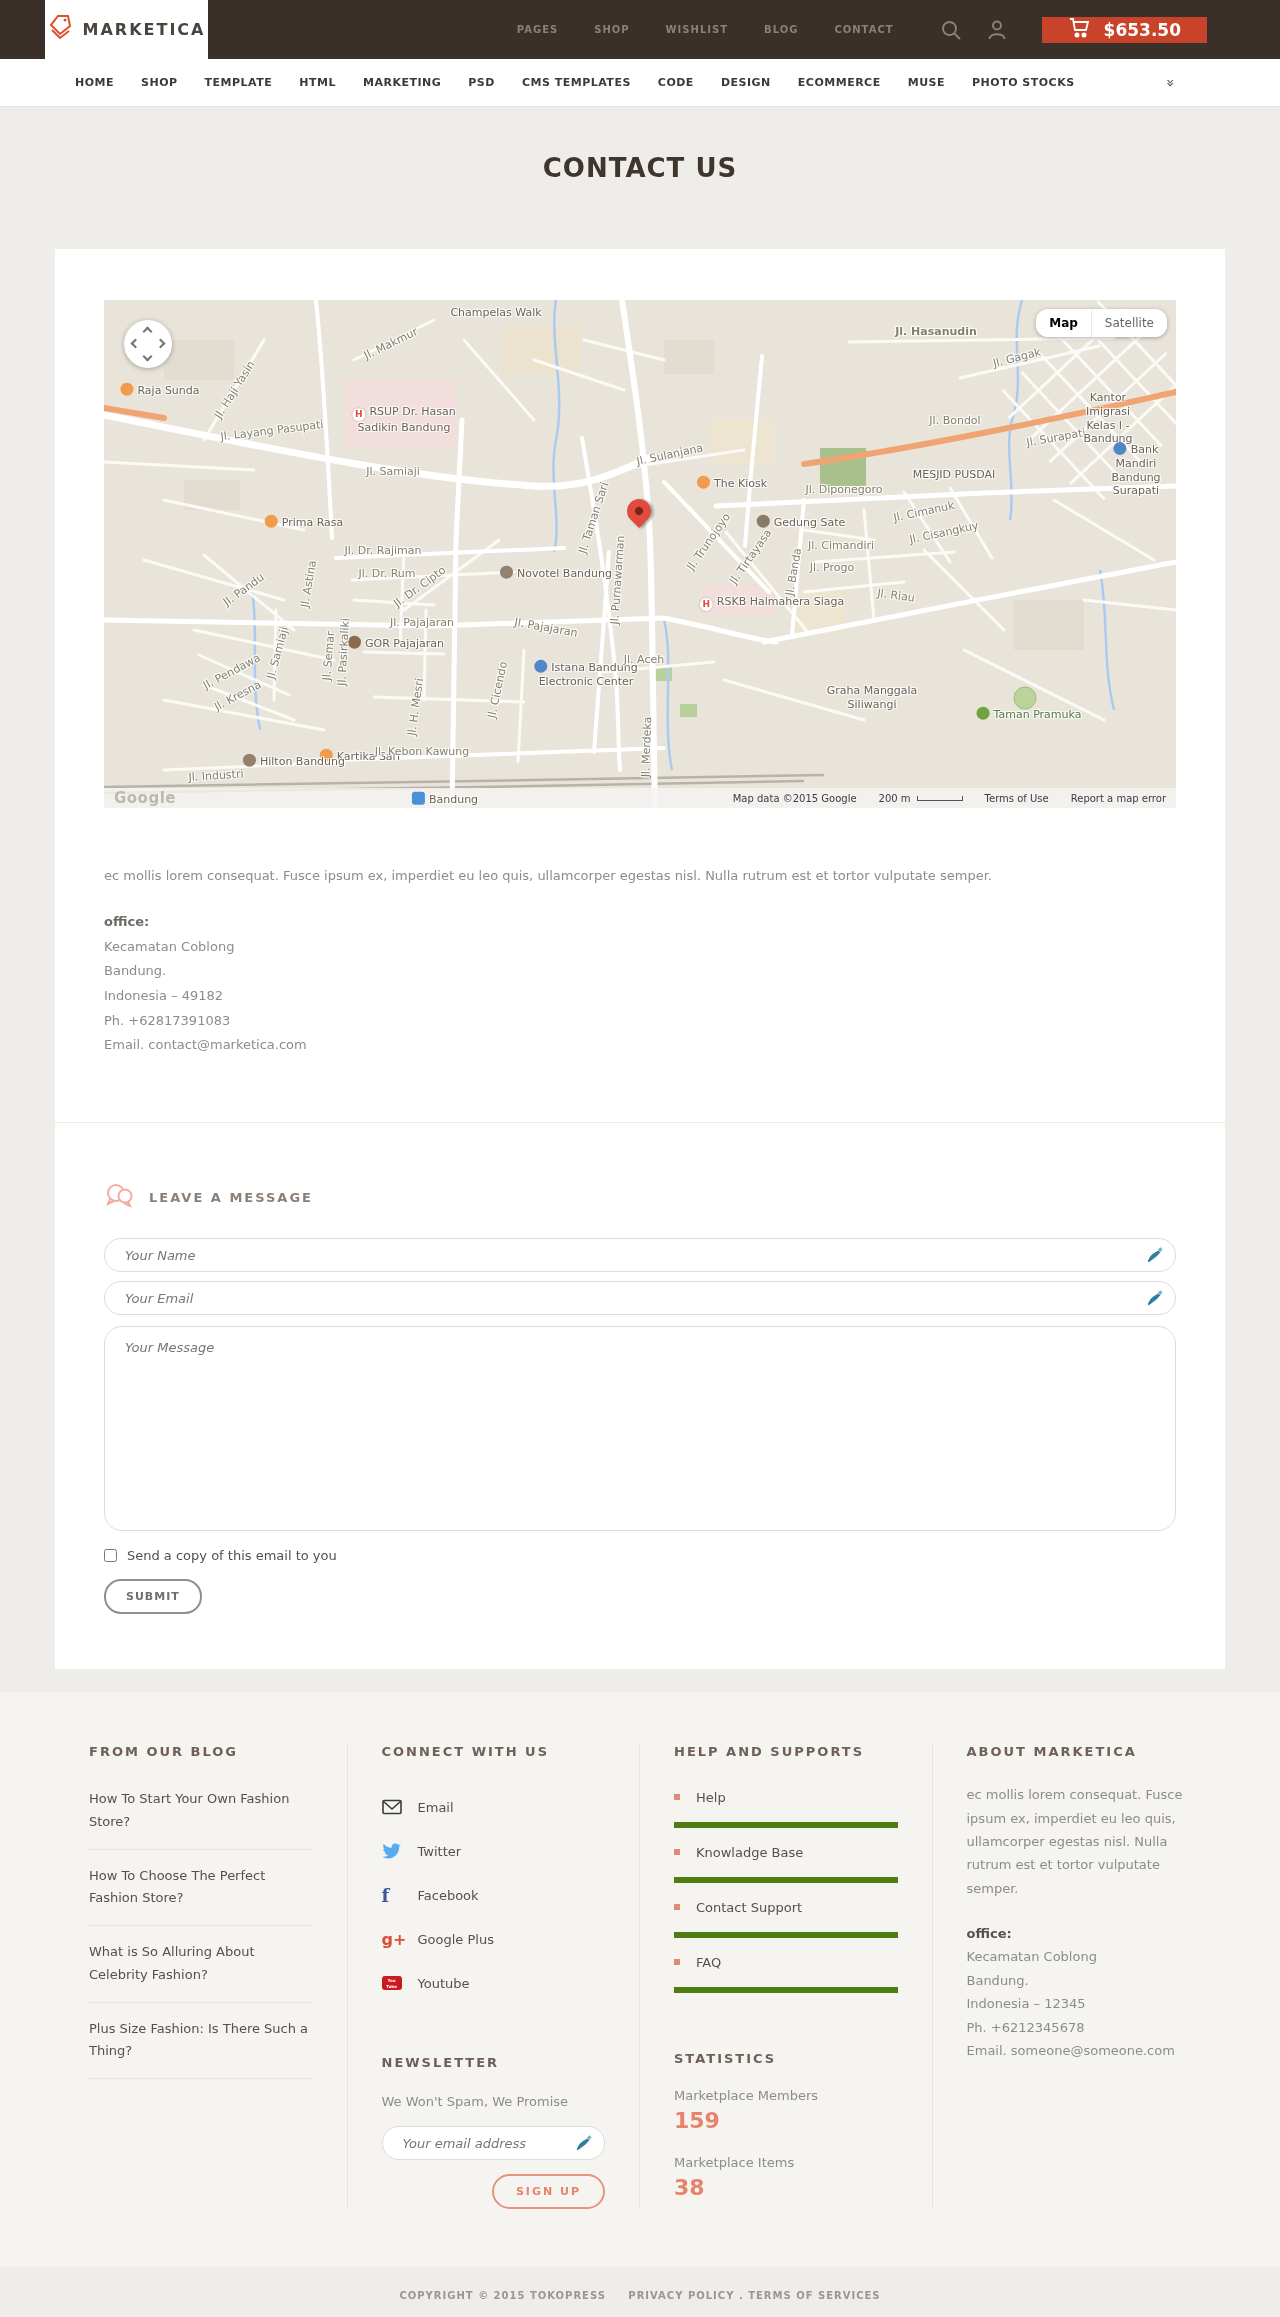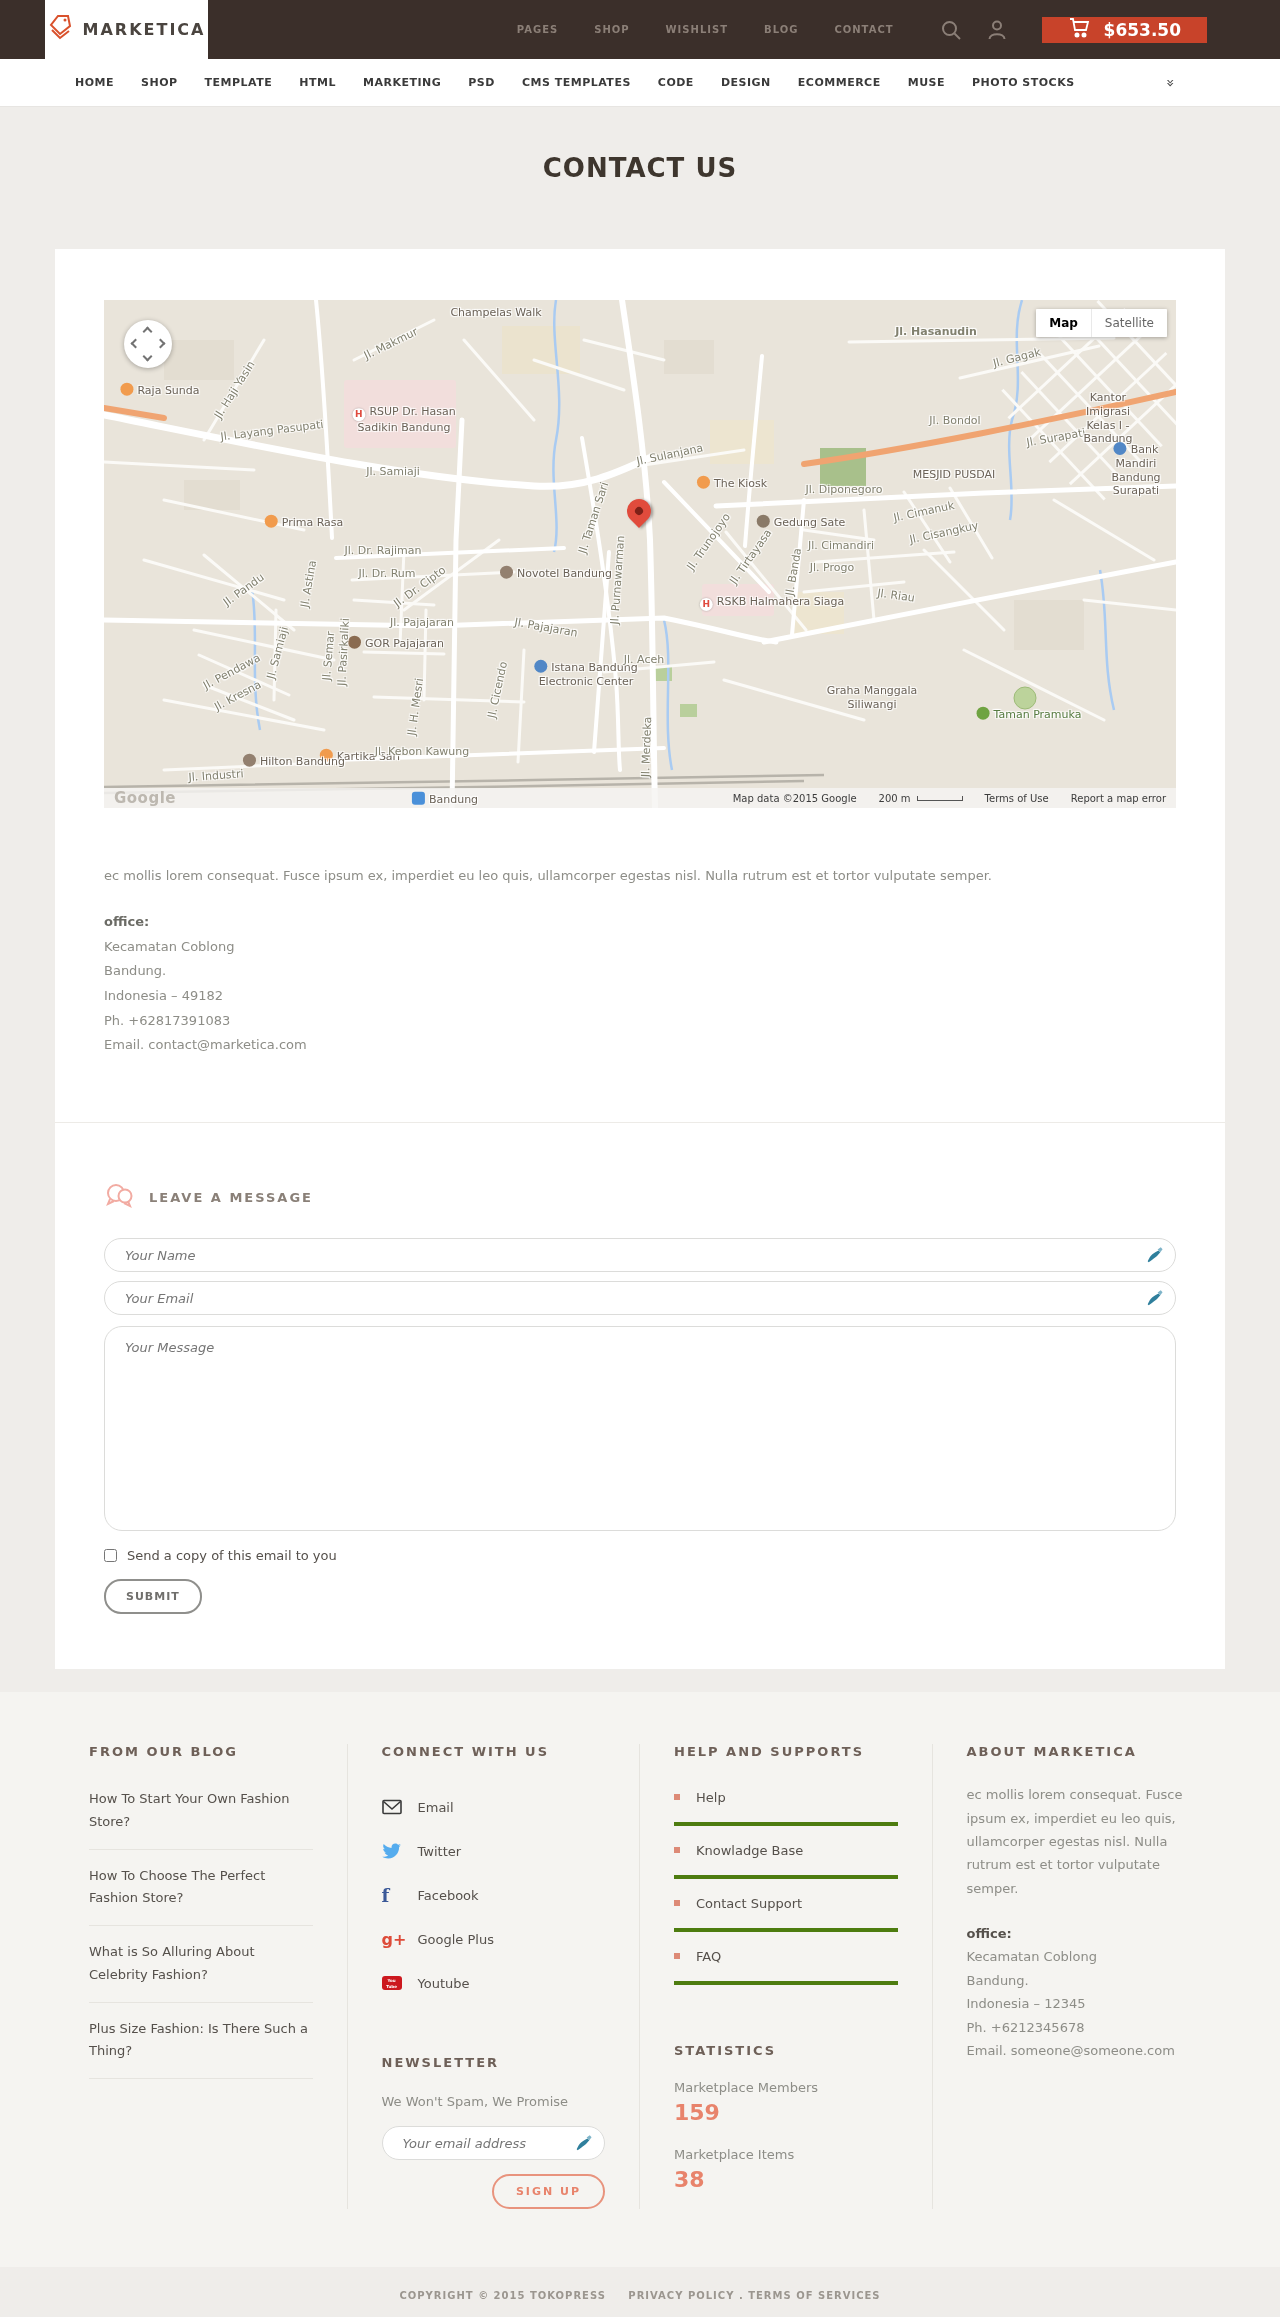--- a/index.html
+++ b/index.html
@@ -47,21 +47,21 @@
   .mico-hosp{ background:#fff; color:#E04B3F; box-shadow:0 0 2px rgba(0,0,0,.3); }
   .marker { position:absolute; left:535px; top:223px; transform:translate(-50%,-100%); cursor:pointer; }
   .pin { width:24px; height:24px; background:#E14B3C; border-radius:50% 50% 50% 0; transform:rotate(-45deg); box-shadow:1px 2px 3px rgba(0,0,0,.35); }
   .pin::after { content:""; position:absolute; left:8px; top:8px; width:8px; height:8px; border-radius:50%; background:#7E2118; }
   .pan { position:absolute; left:20px; top:20px; width:48px; height:48px; background:#fff; border-radius:50%; box-shadow:0 1px 5px rgba(0,0,0,.3); cursor:pointer; }
   .arr { position:absolute; width:7px; height:7px; border-left:2px solid #737373; border-top:2px solid #737373; }
   .arr.u { left:20px; top:8px;  transform:rotate(45deg); }
   .arr.r { right:8px; top:20px; transform:rotate(135deg); }
   .arr.d { left:20px; bottom:8px; transform:rotate(225deg); }
   .arr.l { left:8px; top:20px;  transform:rotate(315deg); }
-  .mapbtns { position:absolute; top:9px; right:9px; display:flex; border-radius:1px; box-shadow:0 1px 4px rgba(0,0,0,.3); overflow:hidden; }
+  .mapbtns { position:absolute; top:9px; right:9px; display:flex; border-radius:12px; box-shadow:0 1px 4px rgba(0,0,0,.3); overflow:hidden; }
   .mbtn { background:#fff; padding:7px 13px; font-size:12px; cursor:pointer; }
   .mbtn.sel { font-weight:bold; color:#000; }
   .mbtn.alt { color:#666; border-left:1px solid #E9E9E9; }
   .attr { position:absolute; left:0; right:0; bottom:0; height:20px; background:rgba(245,244,241,.82); display:flex; align-items:center; padding:0 10px; font-size:10px; color:#3C3C3C; }
   .glogo { margin-right:auto; font-size:15px; font-weight:bold; letter-spacing:.5px; color:#BDB8B0; }
   .attr .seg { margin-left:22px; }
   .scalebar { display:inline-block; width:46px; height:5px; border:1px solid #545454; border-top:none; vertical-align:1px; margin-left:6px; }
   .attr a { color:#3C3C3C; text-decoration:none; cursor:pointer; }
 
   
@@ -98,21 +98,21 @@
   .fb-f { font-size:18px; font-weight:bold; color:#3B5998; font-family:"DejaVu Serif", serif; }
   .gp { font-size:16px; font-weight:bold; color:#DD4B39; }
   .yt { width:20px; height:14px; background:#CC181E; border-radius:3px; color:#fff; font-size:4px; font-weight:bold; text-align:center; line-height:1.5; padding-top:2px; }
   .newshead { margin-top:50px; }
   .promise { margin-top:24px; font-size:13px; color:#8D8D87; }
   .newswrap { position:relative; margin-top:17px; }
   .newswrap .pill { height:34px; }
   .signrow { display:flex; justify-content:flex-end; }
   .signup { margin-top:14px; background:transparent; border:2px solid #E8937D; border-radius:18px; padding:9px 22px; font-size:11px; font-weight:bold; letter-spacing:2px; color:#E8836B; cursor:pointer; font-family:inherit; }
   .helplist { list-style:none; margin-top:12px; }
-  .helplist li { padding:17px 0; border-bottom:4px solid #4d7c0f; font-size:13px; color:#55504B; cursor:pointer; }
+  .helplist li { padding:17px 0; border-bottom:6px solid #4d7c0f; font-size:13px; color:#55504B; cursor:pointer; }
   .bullet { display:inline-block; width:6px; height:6px; background:#DD8A76; margin-right:16px; vertical-align:2px; }
   .statshead { margin-top:58px; }
   .statlbl { margin-top:22px; font-size:13px; color:#8D8D87; }
   .statval { margin-top:5px; font-size:22px; font-weight:bold; color:#E8836B; }
   .abouttext { margin-top:24px; font-size:13px; line-height:1.8; color:#8D8D87; }
   .aoffice { margin-top:22px; font-size:13px; line-height:1.8; color:#8D8D87; }
   .aoffice .olabel { font-weight:bold; color:#55504B; }
 
   .copybar { background:#EFEDEA; text-align:center; padding:23px 0 27px; font-size:10px; font-weight:bold; letter-spacing:1px; color:#9B968F; }
   .copybar a { color:#9B968F; text-decoration:none; cursor:pointer; }

